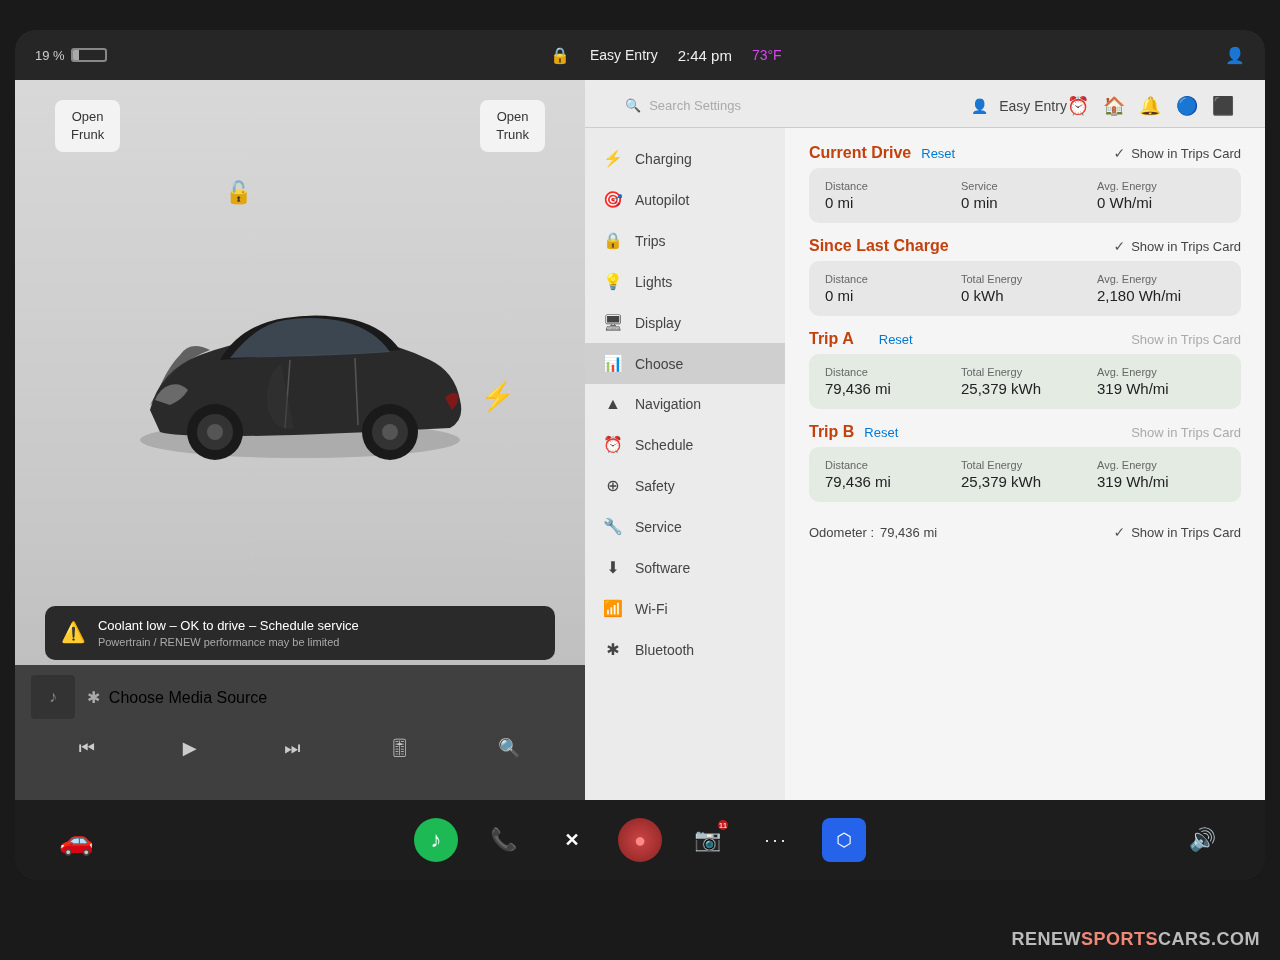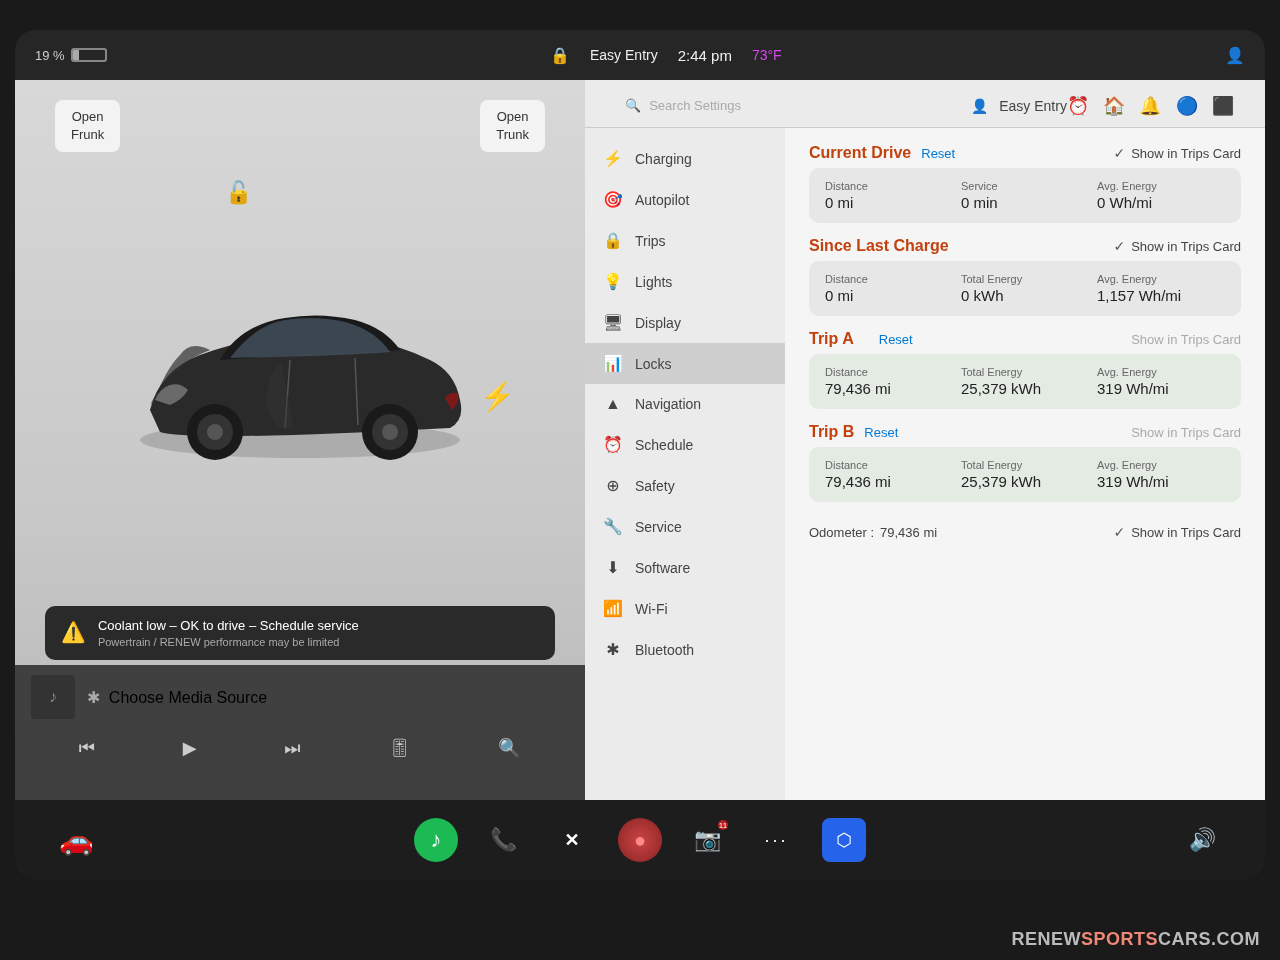--- a/index.html
+++ b/index.html
@@ -687,21 +687,21 @@
           <div class="nav-item">
             <span class="nav-icon">💡</span>
             <span>Lights</span>
           </div>
           <div class="nav-item">
             <span class="nav-icon">🖥</span>
             <span>Display</span>
           </div>
           <div class="nav-item active">
             <span class="nav-icon">📊</span>
-            <span>Locks</span>
+            <span>Choose</span>
           </div>
           <div class="nav-item">
             <span class="nav-icon">▲</span>
             <span>Navigation</span>
           </div>
           <div class="nav-item">
             <span class="nav-icon">⏰</span>
             <span>Schedule</span>
           </div>
           <div class="nav-item">
@@ -767,21 +767,21 @@
               <div class="stat-item">
                 <span class="stat-label">Distance</span>
                 <span class="stat-value">0 mi</span>
               </div>
               <div class="stat-item">
                 <span class="stat-label">Total Energy</span>
                 <span class="stat-value">0 kWh</span>
               </div>
               <div class="stat-item">
                 <span class="stat-label">Avg. Energy</span>
-                <span class="stat-value">1,157 Wh/mi</span>
+                <span class="stat-value">2,180 Wh/mi</span>
               </div>
             </div>
           </div>
 
           <div class="trips-section">
             <div class="section-header">
               <div style="display:flex;align-items:center;gap:25px;">
                 <span class="section-title">Trip A</span>
                 <button class="reset-btn">Reset</button>
               </div>

